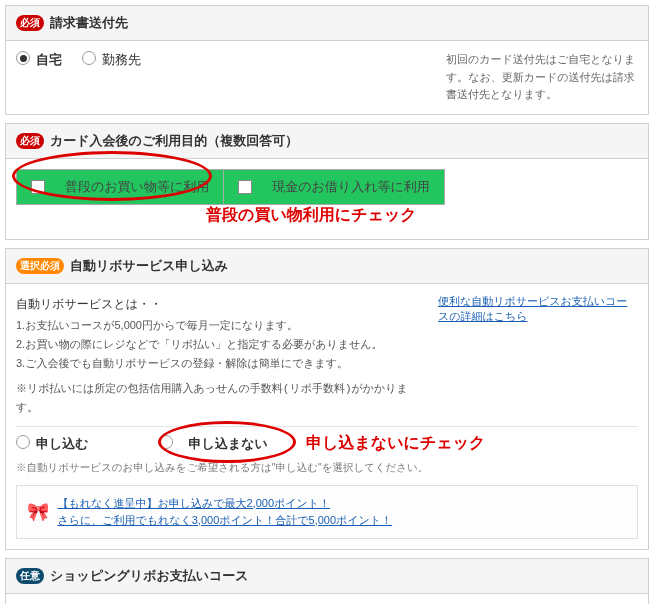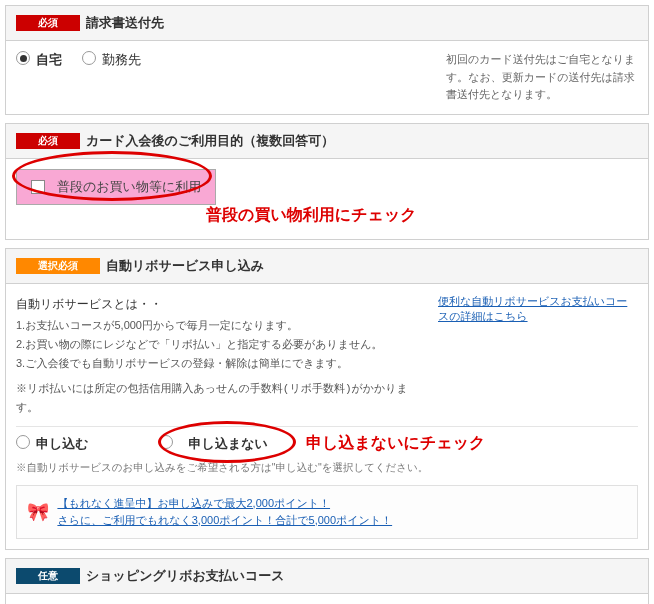--- a/index.html
+++ b/index.html
@@ -27,24 +27,24 @@
       align-items: center;
       gap: 6px;
     }
     .section-header .title {
       font-size: 13px;
       font-weight: bold;
       color: #333;
     }
     .badge {
       display: inline-block;
-      padding: 1px 22px;
+      padding: 1px 4px;
       font-size: 10px;
       color: #fff;
-      border-radius: 0;
+      border-radius: 8px;
       font-weight: bold;
       line-height: 1.4;
     }
     .badge-required {
       background: #c00;
     }
     .badge-optional {
       background: #ff8800;
     }
     .badge-ninni {
@@ -103,24 +103,24 @@
     .checkbox-row {
       display: flex;
       gap: 0;
       margin-bottom: 4px;
     }
     .checkbox-box {
       border: 1px solid #aaa;
       padding: 8px 14px;
       display: flex;
       align-items: center;
-      gap: 12px;
+      gap: 20px;
       font-size: 13px;
       color: #444;
-      background: #f9a8d4;
+      background: #22c55e;
     }
     .checkbox-box + .checkbox-box {
       border-left: none;
     }
     .checkbox-square {
       width: 14px;
       height: 14px;
       border: 1px solid #888;
       background: #fff;
       display: inline-block;
@@ -252,20 +252,24 @@
   <div class="section-header">
     <span class="badge badge-required">必須</span>
     <span class="title">カード入会後のご利用目的（複数回答可）</span>
   </div>
   <div class="section-body purpose-wrapper">
     <div class="checkbox-row">
       <label class="checkbox-box">
         <span class="checkbox-square"></span>
         <span>普段のお買い物等に利用</span>
       </label>
+      <label class="checkbox-box">
+        <span class="checkbox-square"></span>
+        <span>現金のお借り入れ等に利用</span>
+      </label>
     </div>
     <div class="annotation-circle" style="left:6px; top:-8px; width:200px; height:50px;"></div>
     <div class="annotation-text" style="left:200px; top:46px;">普段の買い物利用にチェック</div>
   </div>
 </div>
 
 <div class="section">
   <div class="section-header">
     <span class="badge badge-optional">選択必須</span>
     <span class="title">自動リボサービス申し込み</span>

